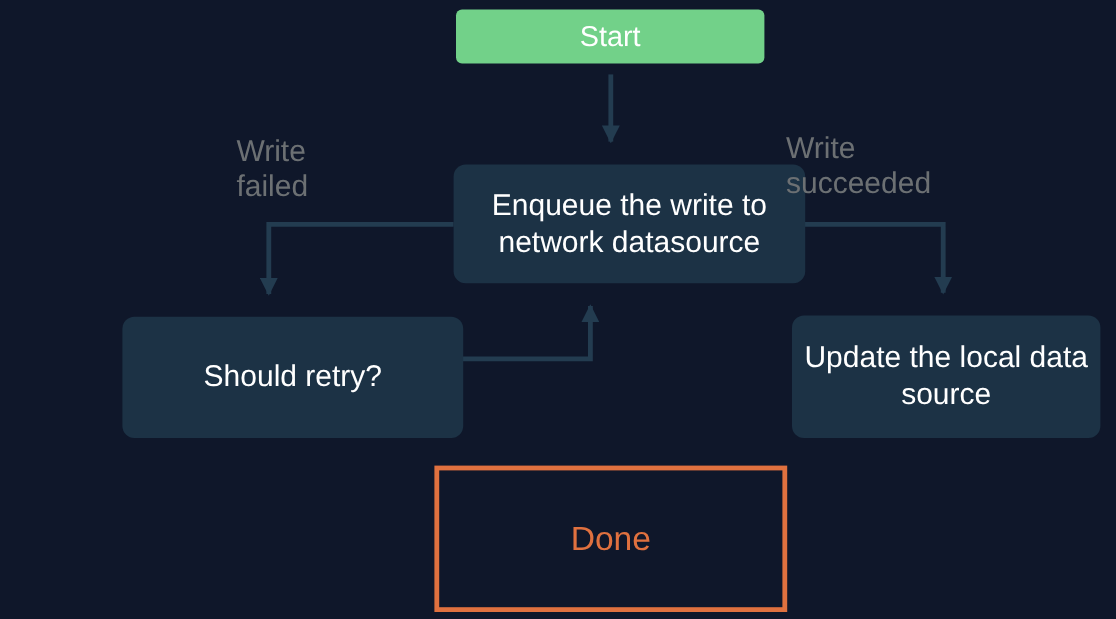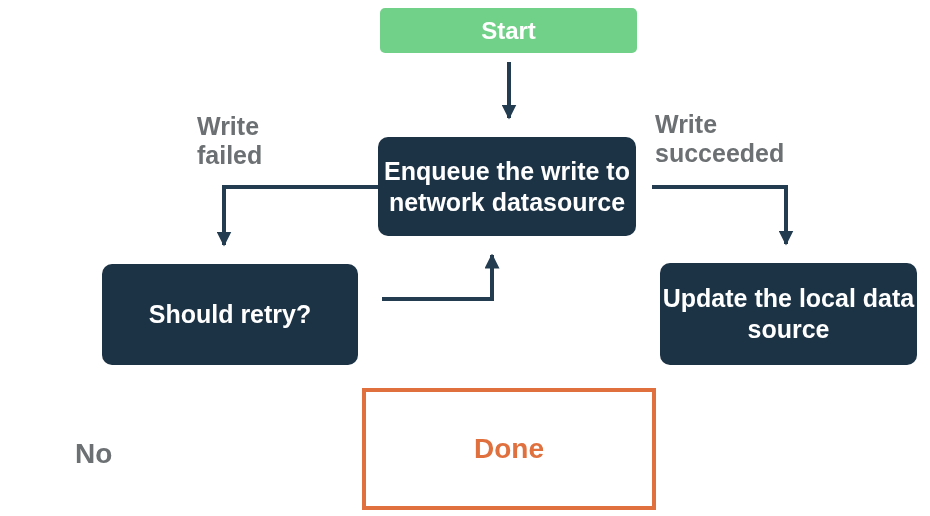--- a/index.html
+++ b/index.html
@@ -4,24 +4,24 @@
 <style>
   html, body {
     margin: 0;
     padding: 0;
     background: #000000;
   }
   .canvas {
     position: relative;
     width: 930px;
     height: 516px;
-    background: #ffffff;
+    background: #0f172a;
     overflow: hidden;
     font-family: "Liberation Sans", sans-serif;
-    font-weight: bold;
+    font-weight: normal;
   }
   .connectors {
     position: absolute;
     left: 0;
     top: 0;
     width: 930px;
     height: 516px;
   }
   .node {
     position: absolute;
@@ -39,22 +39,22 @@
     font-size: 24px;
     border-radius: 5px;
   }
   .node-box {
     background: #1C3245;
     color: #FFFFFF;
     font-size: 25px;
     line-height: 31px;
     border-radius: 10px;
   }
-  .node-enqueue { left: 378px; top: 137px; width: 258px; height: 99px; }
-  .node-retry   { left: 102px; top: 264px; width: 256px; height: 101px; }
+  .node-enqueue { left: 378px; top: 137px; width: 293px; height: 99px; }
+  .node-retry   { left: 102px; top: 264px; width: 284px; height: 101px; }
   .node-update  { left: 660px; top: 263px; width: 257px; height: 102px; }
   .node-done {
     left: 362px; top: 388px; width: 294px; height: 122px;
     background: transparent;
     border: 4px solid #E0713F;
     color: #E0713F;
     font-size: 28px;
     border-radius: 0;
   }
   .edge-label {
@@ -96,15 +96,14 @@
 
   <div class="node node-done">Done</div>
 
   <div class="edge-label lbl-write-failed">Write
 failed</div>
 
   <div class="edge-label lbl-write-succeeded">Write
 succeeded</div>
 
 
-  <div class="edge-label lbl-no">No</div>
 
 </div>
 
 </body></html>

